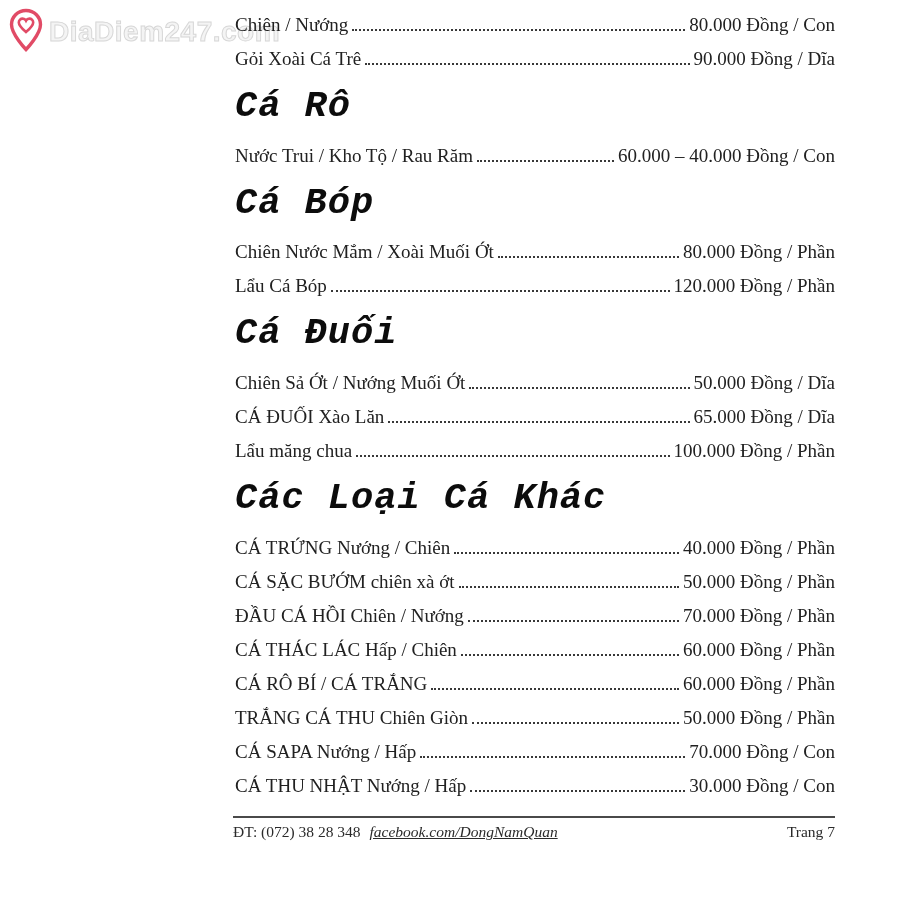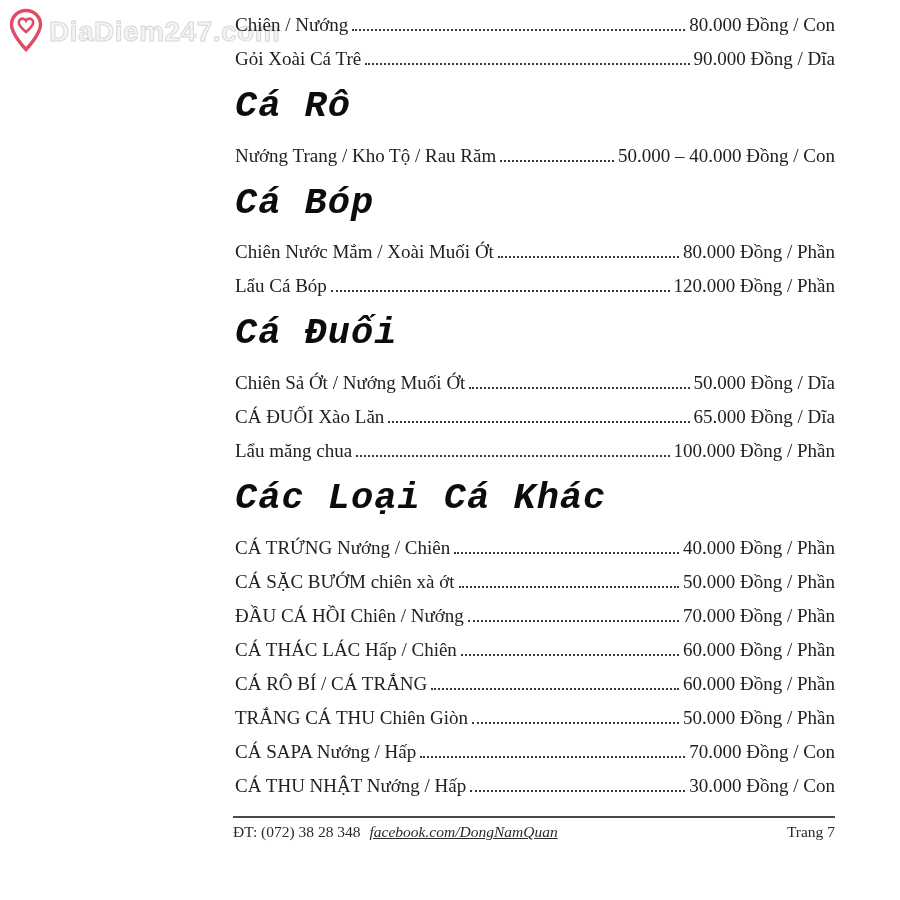--- a/index.html
+++ b/index.html
@@ -115,23 +115,23 @@
       <span class="leader"></span>
       <span class="item-price">80.000 Đồng / Con</span>
     </div>
     <div class="menu-row">
       <span class="item-name">Gỏi Xoài Cá Trê</span>
       <span class="leader"></span>
       <span class="item-price">90.000 Đồng / Dĩa</span>
     </div>
     <div class="section-heading">Cá Rô</div>
     <div class="menu-row">
-      <span class="item-name">Nướng Trang / Kho Tộ / Rau Răm</span>
-      <span class="leader"></span>
-      <span class="item-price">50.000 – 40.000 Đồng / Con</span>
+      <span class="item-name">Nước Trui / Kho Tộ / Rau Răm</span>
+      <span class="leader"></span>
+      <span class="item-price">60.000 – 40.000 Đồng / Con</span>
     </div>
     <div class="section-heading">Cá Bóp</div>
     <div class="menu-row">
       <span class="item-name">Chiên Nước Mắm / Xoài Muối Ớt</span>
       <span class="leader"></span>
       <span class="item-price">80.000 Đồng / Phần</span>
     </div>
     <div class="menu-row">
       <span class="item-name">Lẩu Cá Bóp</span>
       <span class="leader"></span>

